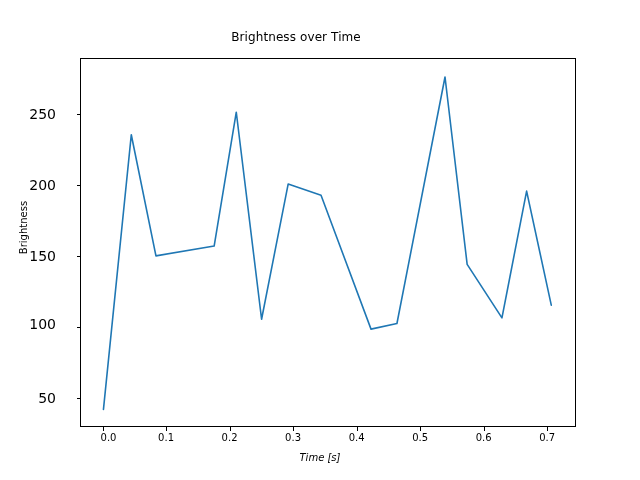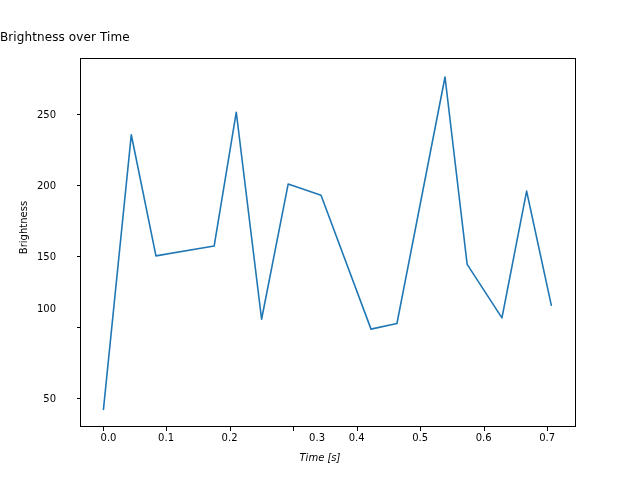--- a/index.html
+++ b/index.html
@@ -13,21 +13,21 @@
     height: 480px;
     background: #ffffff;
     font-family: "DejaVu Sans", sans-serif;
     overflow: hidden;
   }
   #title {
     position: absolute;
     left: 0;
     top: 30px;
     width: 592px;
-    text-align: left;
+    text-align: center;
     font-size: 12px;
     color: #000000;
     letter-spacing: 0.1px;
   }
   #axes {
     position: absolute;
     left: 80px;
     top: 58px;
     width: 496px;
     height: 369px;
@@ -40,21 +40,21 @@
     left: 0;
     top: 0;
     width: 100%;
     height: 100%;
     display: block;
   }
   .ytick-label {
     position: absolute;
     right: 584px;
     text-align: right;
-    font-size: 10px;
+    font-size: 14px;
     color: #000000;
     transform: translateY(-50%);
     white-space: nowrap;
   }
   .ytick-mark {
     position: absolute;
     left: 76.5px;
     width: 3.5px;
     height: 0;
     border-top: 0.8px solid #000000;
@@ -100,37 +100,37 @@
 
 <div id="figure">
 
   <div id="title">Brightness over Time</div>
 
   <div id="ylabel">Brightness</div>
   <div id="xlabel">Time [s]</div>
 
   <div id="ytick-labels">
       <div class="ytick-label" style="top: 397.548px; margin-left: 24px;">50</div>
-      <div class="ytick-label" style="top: 308px;">100</div>
+      <div class="ytick-label" style="top: 324px;">100</div>
       <div class="ytick-label" style="top: 255.952px;">150</div>
       <div class="ytick-label" style="top: 185.153px;">200</div>
       <div class="ytick-label" style="top: 114.355px;">250</div>
     </div>
   <div id="ytick-marks">
       <div class="ytick-mark" style="top: 397.548px;"></div>
       <div class="ytick-mark" style="top: 326.75px;"></div>
       <div class="ytick-mark" style="top: 255.952px;"></div>
       <div class="ytick-mark" style="top: 185.153px;"></div>
       <div class="ytick-mark" style="top: 114.355px;"></div>
     </div>
   <div id="xtick-labels">
       <div class="xtick-label" style="left: 102.545px; padding-left: 12px;">0.0</div>
       <div class="xtick-label" style="left: 166.054px;">0.1</div>
       <div class="xtick-label" style="left: 229.562px;">0.2</div>
-      <div class="xtick-label" style="left: 293.07px; margin-left: 24px;">0.3</div>
+      <div class="xtick-label" style="left: 293.07px;">0.3</div>
       <div class="xtick-label" style="left: 356.579px;">0.4</div>
       <div class="xtick-label" style="left: 420.087px;">0.5</div>
       <div class="xtick-label" style="left: 483.595px;">0.6</div>
       <div class="xtick-label" style="left: 547.104px;">0.7</div>
     </div>
   <div id="xtick-marks">
       <div class="xtick-mark" style="left: 102.545px;"></div>
       <div class="xtick-mark" style="left: 166.054px;"></div>
       <div class="xtick-mark" style="left: 229.562px;"></div>
       <div class="xtick-mark" style="left: 293.07px;"></div>

